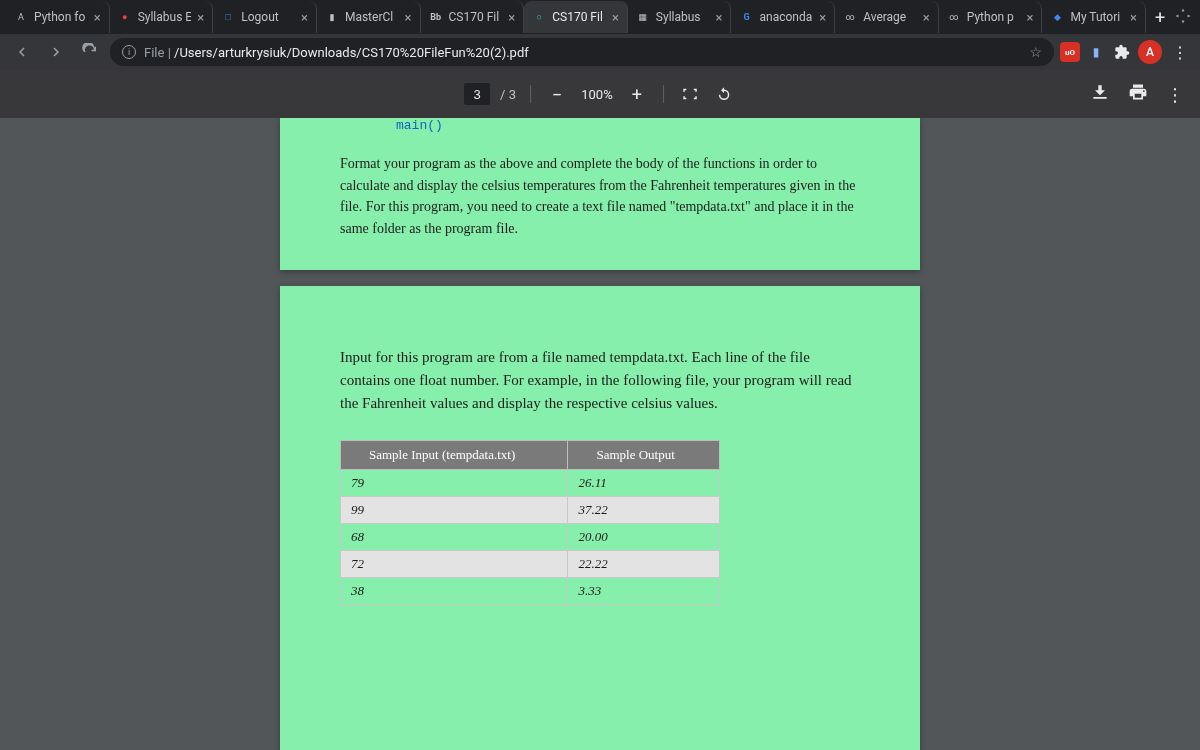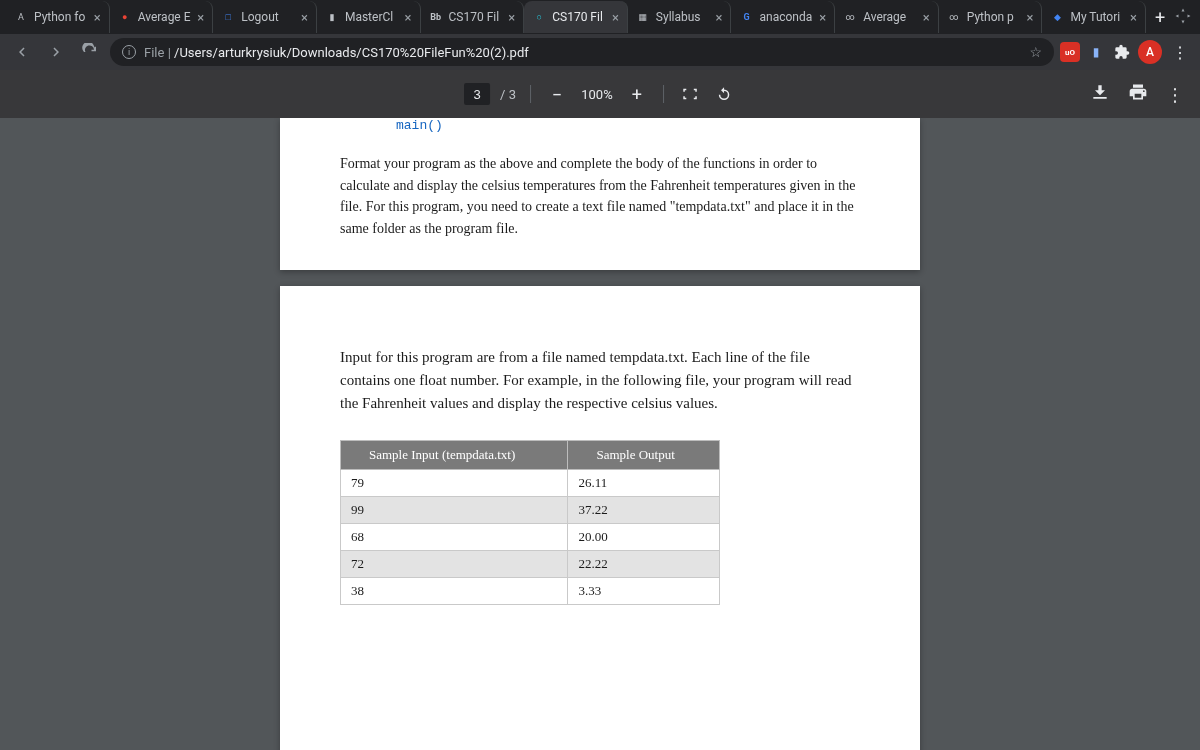--- a/index.html
+++ b/index.html
@@ -223,21 +223,21 @@
   height: calc(750px - 34px - 36px - 48px);
   background: #525659;
   overflow: hidden;
   position: relative;
   display: flex;
   flex-direction: column;
   align-items: center;
 }
 .page {
   width: 640px;
-  background: #ffffff;
+  background: #86efac;
   color: #000;
   box-shadow: 0 2px 6px rgba(0,0,0,.3);
   margin-bottom: 16px;
 }
 .page1 {
   padding: 0 60px 30px 60px;
 }
 .page1 .code-frag {
   font-family: "Courier New", monospace;
   color: #1565c0;
@@ -273,39 +273,40 @@
   color: #fff;
   text-align: left;
   padding: 6px 28px;
   font-weight: 400;
   border: 1px solid #bdbdbd;
 }
 .sample-table td {
   border: 1px solid #c9c9c9;
   padding: 5px 10px;
   color: #1b1b1b;
+  font-style: italic;
 }
 .sample-table tbody tr:nth-child(even) td {
   background: #e3e3e3;
 }
 </style>
 </head>
 <body>
 
 <div class="tab-strip">
 
   <div id="tabs-container" style="display:flex;flex:1;min-width:0;">
       <div class="tab">
         <span class="favicon">A</span>
         <span class="tab-title">Python fo</span>
         <span class="tab-close">×</span>
       </div>
       <div class="tab">
         <span class="favicon" style="color: rgb(234, 67, 53);">●</span>
-        <span class="tab-title">Average E</span>
+        <span class="tab-title">Syllabus E</span>
         <span class="tab-close">×</span>
       </div>
       <div class="tab">
         <span class="favicon" style="color: rgb(66, 133, 244);">□</span>
         <span class="tab-title">Logout</span>
         <span class="tab-close">×</span>
       </div>
       <div class="tab">
         <span class="favicon">▮</span>
         <span class="tab-title">MasterCl</span>

